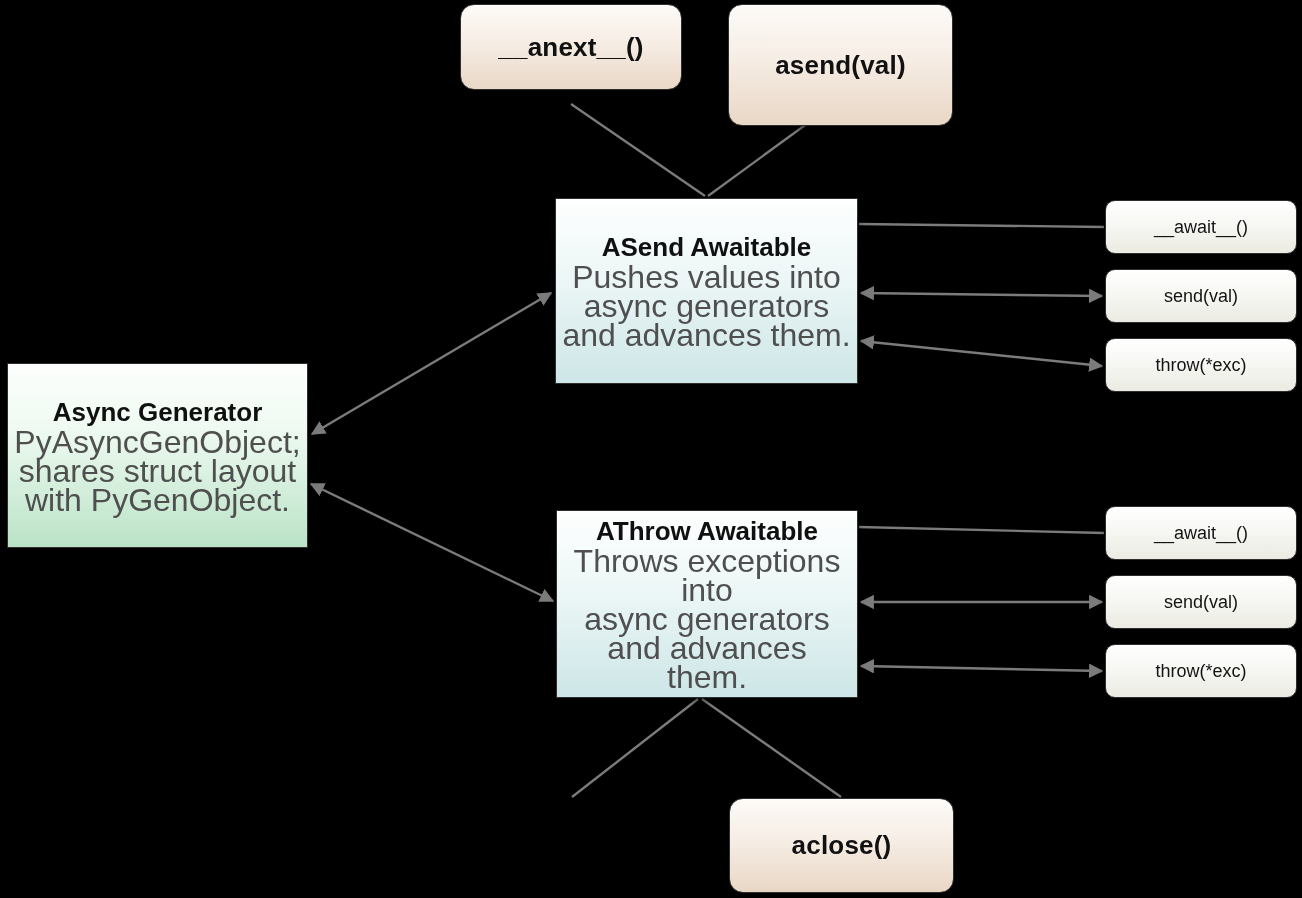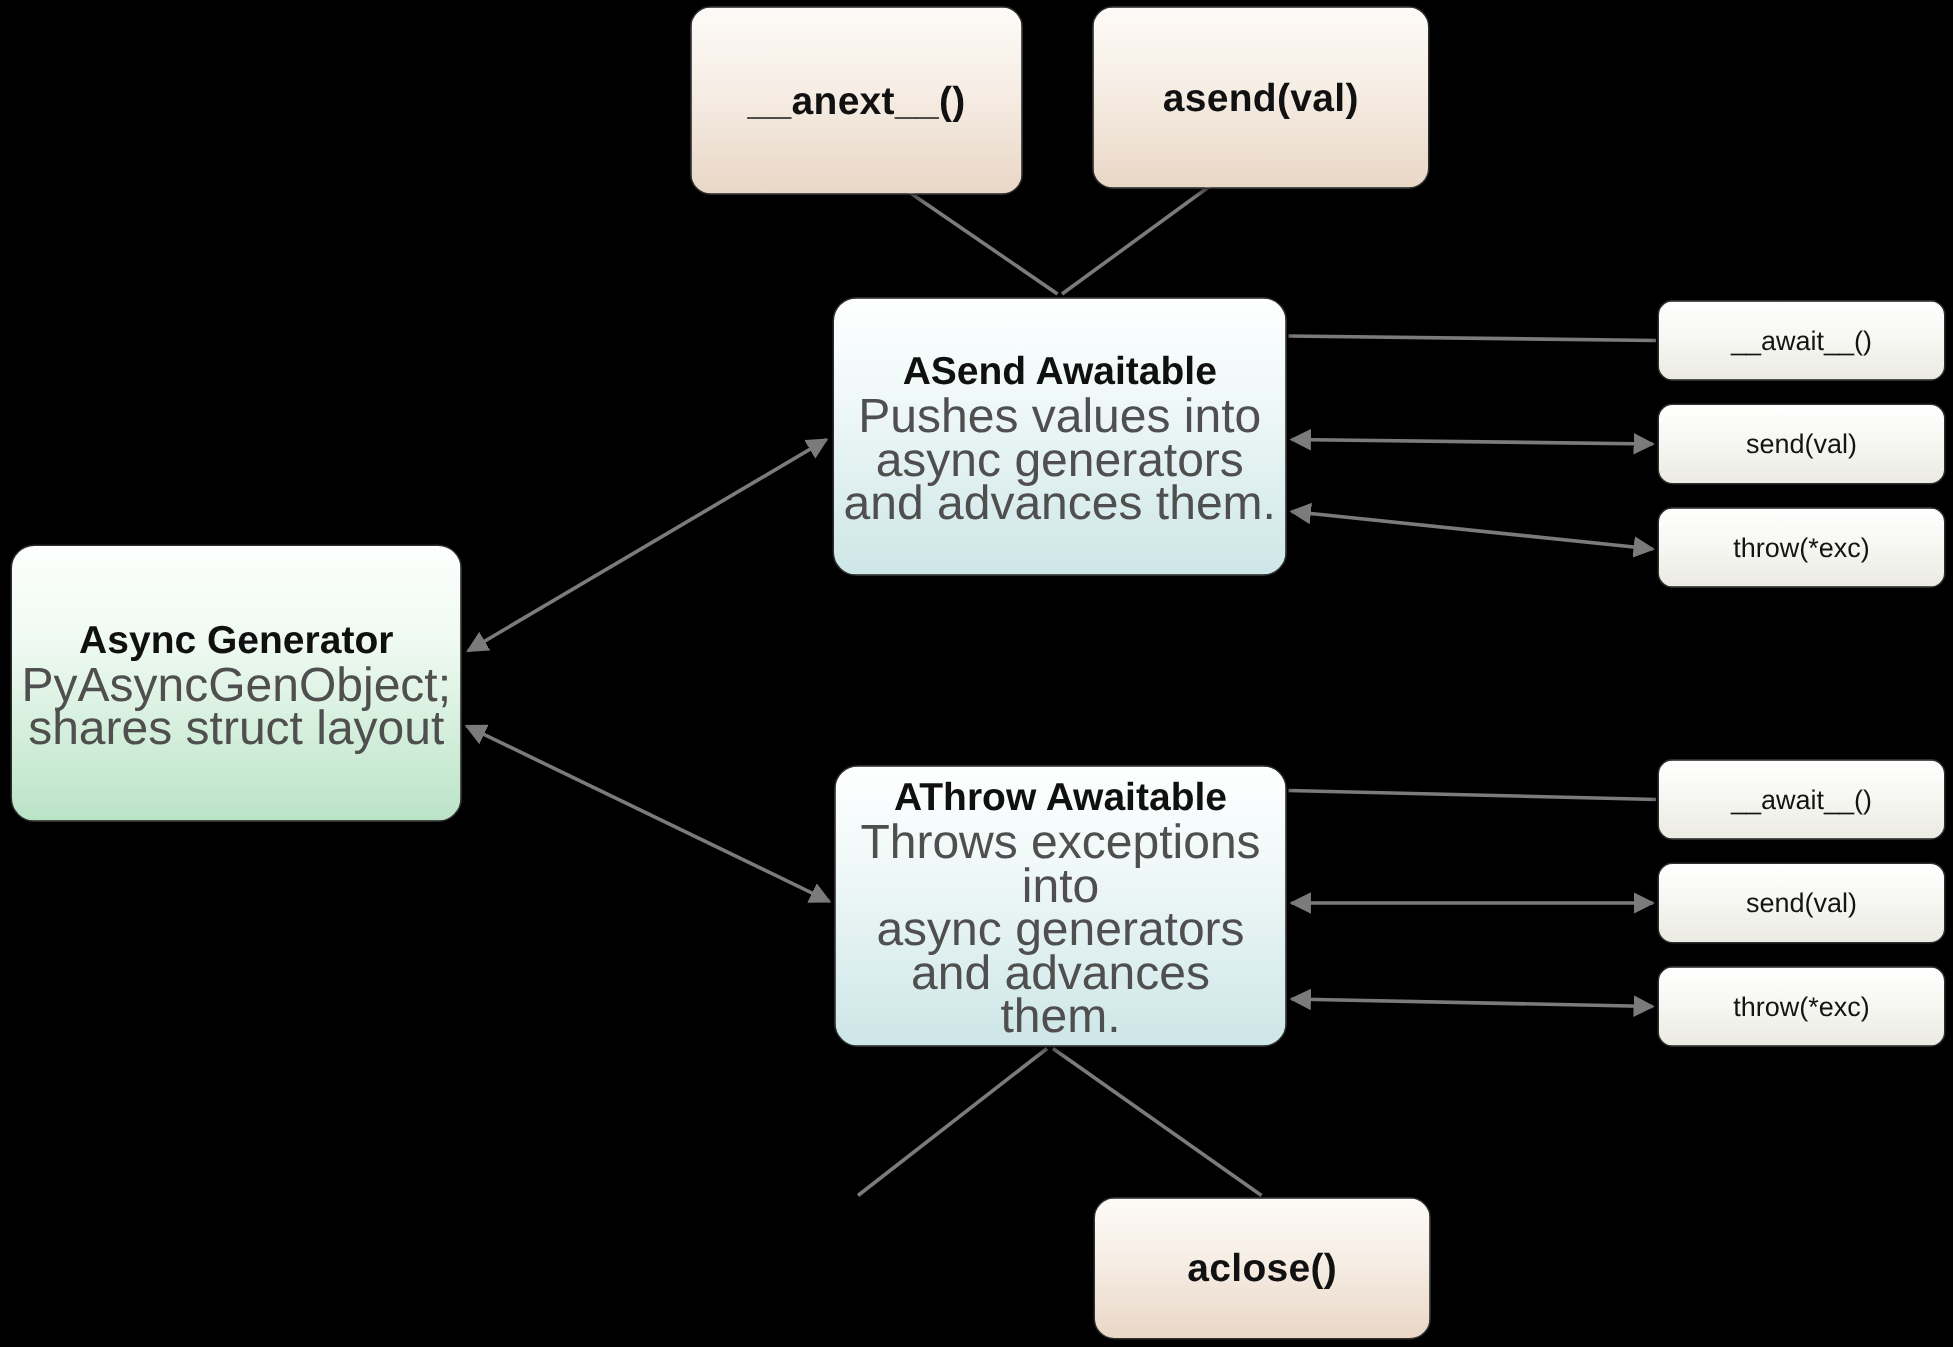--- a/index.html
+++ b/index.html
@@ -31,21 +31,21 @@
     border-radius: 14px;
     background: linear-gradient(180deg, #fdfaf7 0%, #f7efe7 40%, #e9d7c6 100%);
   }
   .node.method .mlabel {
     font-size: 26px;
     font-weight: bold;
     color: #111111;
     letter-spacing: 0.2px;
   }
   .node.big {
-    border-radius: 16px;
+    border-radius: 0;
     padding: 10px 6px;
   }
   .node.big.teal {
     background: linear-gradient(180deg, #feffff 0%, #eef7f7 40%, #cde6e7 100%);
   }
   .node.big.green {
     background: linear-gradient(180deg, #fdfffd 0%, #effaf2 35%, #bae3c6 100%);
   }
   .node.big .title {
     font-size: 26px;
@@ -87,31 +87,32 @@
       <line x1="861" y1="293" x2="1102" y2="296" marker-start="url(#ah)" marker-end="url(#ah)"></line>
       <line x1="861" y1="341" x2="1102" y2="366" marker-start="url(#ah)" marker-end="url(#ah)"></line>
       <line x1="859" y1="527" x2="1104" y2="533"></line>
       <line x1="861" y1="602" x2="1102" y2="602" marker-start="url(#ah)" marker-end="url(#ah)"></line>
       <line x1="861" y1="666" x2="1102" y2="671" marker-start="url(#ah)" marker-end="url(#ah)"></line>
       <line x1="698" y1="699" x2="572" y2="797"></line>
       <line x1="702" y1="699" x2="841" y2="797"></line>
     </g>
   </svg>
 
-  <div class="node method" style="left:460px;top:4px;width:222px;height:126px">
+  <div class="node method" style="left:460px;top:4px;width:222px;height:86px">
     <span class="mlabel">__anext__()</span>
   </div>
   <div class="node method" style="left:728px;top:4px;width:225px;height:122px">
     <span class="mlabel">asend(val)</span>
   </div>
 
   <div class="node big green" style="left:7px;top:363px;width:301px;height:185px">
     <div class="title">Async Generator</div>
     <div class="desc">PyAsyncGenObject;</div>
     <div class="desc">shares struct layout</div>
+    <div class="desc">with PyGenObject.</div>
   </div>
 
   <div class="node big teal" style="left:555px;top:198px;width:303px;height:186px">
     <div class="title">ASend Awaitable</div>
     <div class="desc">Pushes values into</div>
     <div class="desc">async generators</div>
     <div class="desc">and advances them.</div>
   </div>
 
   <div class="node big teal" style="left:556px;top:510px;width:302px;height:188px">

